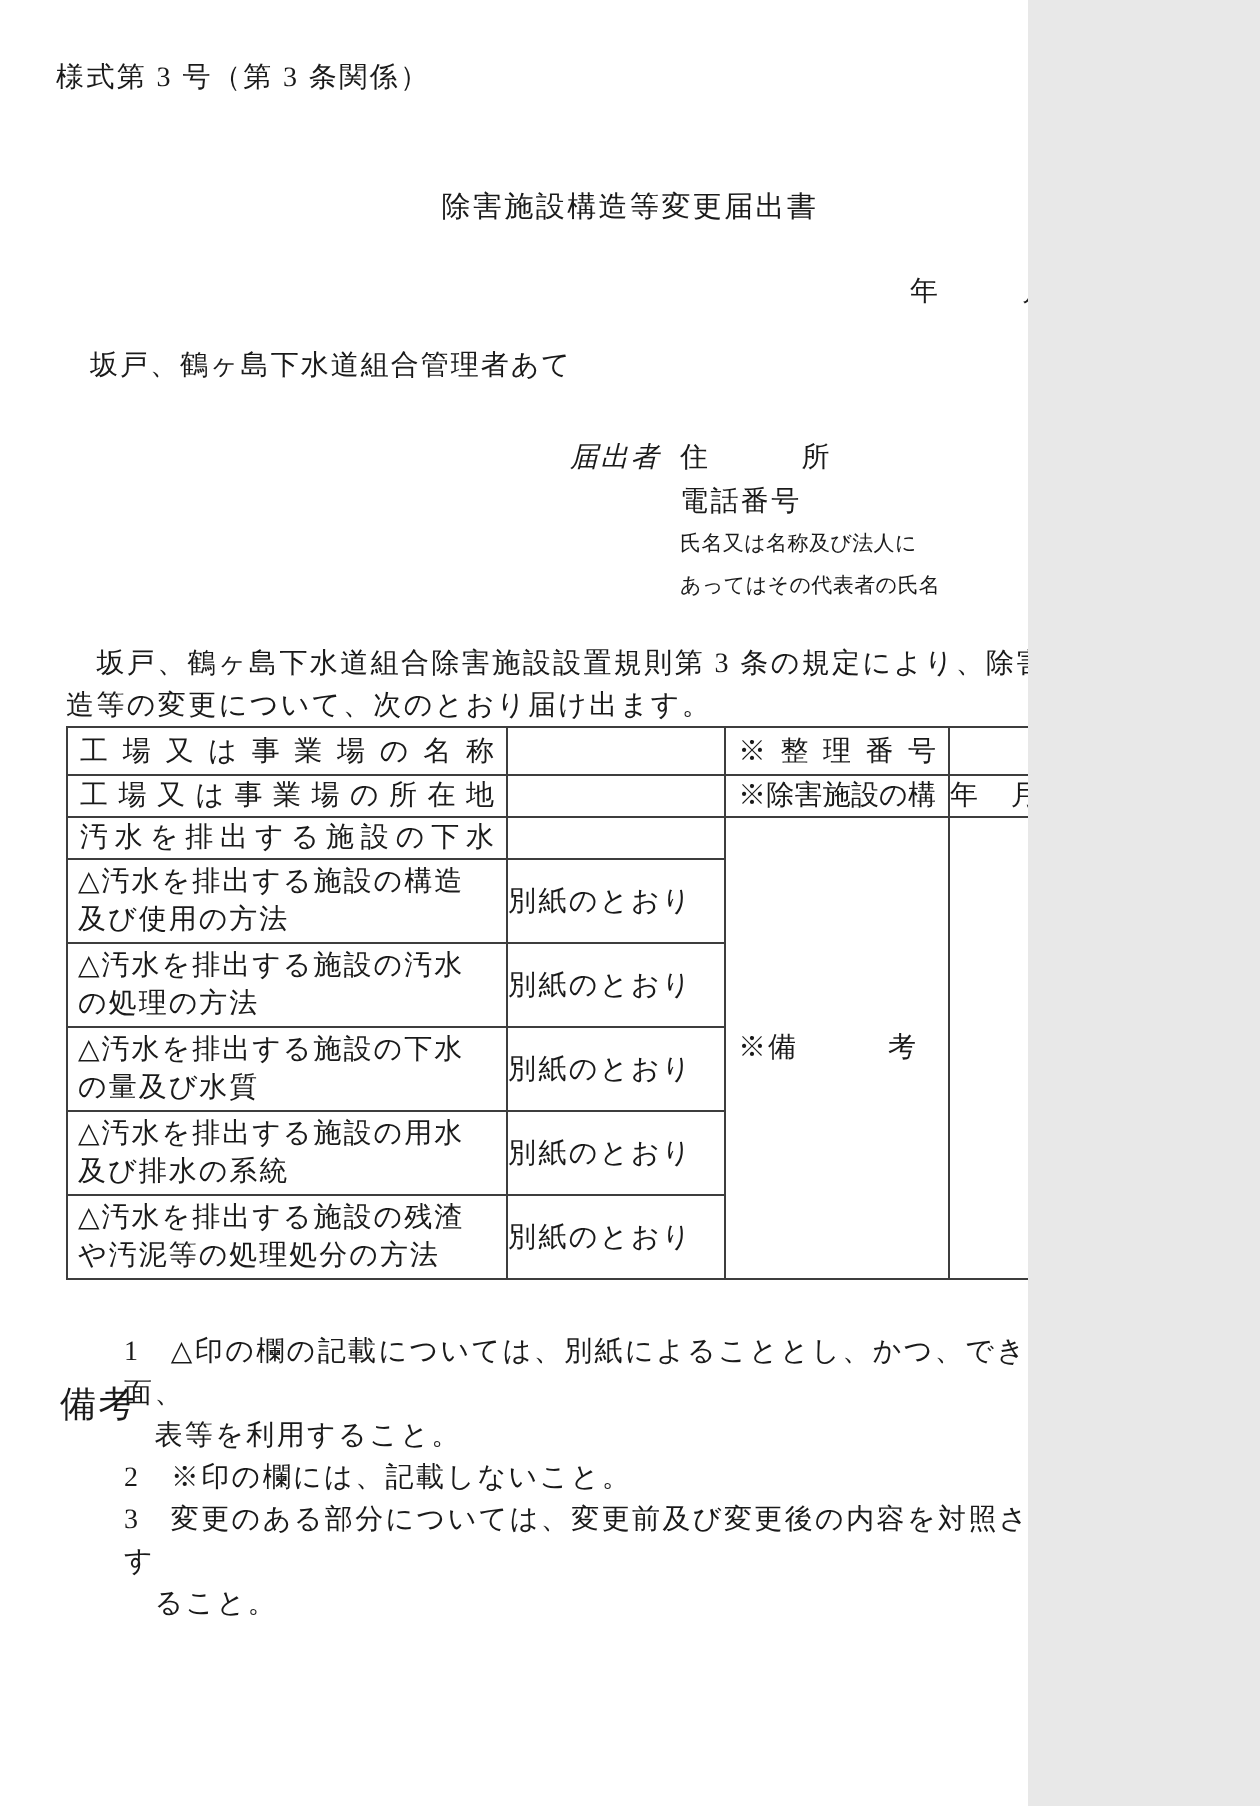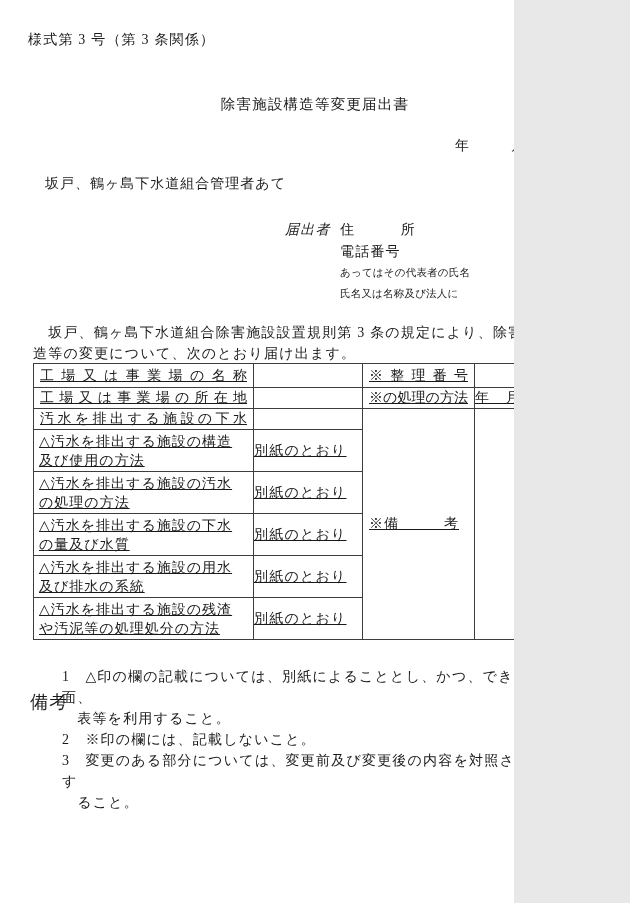--- a/index.html
+++ b/index.html
@@ -46,21 +46,21 @@
   
   #body-paragraph {
     left: 33px; top: 322px; width: 565px;
     font-size: 14px; letter-spacing: 1.2px; line-height: 21px;
     white-space: pre-line;
   }
 
   
   #main-table {
     position: absolute; left: 33px; top: 363px;
-    border-collapse: collapse; table-layout: fixed; width: 561px; text-decoration: underline;
+    border-collapse: collapse; table-layout: fixed; width: 561px;
   }
   #main-table td {
     border: 1px solid #3d3d3d;
     font-size: 14px;
     vertical-align: middle;
     overflow: hidden;
   }
   .h-r1 { height: 24px; } .h-r2 { height: 21px; } .h-r3 { height: 21px; }
   .h-tall { height: 42px; }
   .cell-just { text-align: justify; text-align-last: justify; padding: 0 6px; letter-spacing: 0; }
@@ -95,22 +95,22 @@
     <span class="dchar" id="date-day">日</span>
   </div>
 
   <div class="abs" id="addressee">坂戸、鶴ヶ島下水道組合管理者あて</div>
 
   <div class="abs" id="declarant">
     <span id="declarant-label">届出者</span>
     <span id="declarant-right">
       <div class="decl-line">住　　　所</div>
       <div class="decl-line">電話番号</div>
+      <div class="decl-line-sm">氏名又は名称及び法人に</div>
       <div class="decl-line-sm">あってはその代表者の氏名</div>
-      <div class="decl-line-sm">氏名又は名称及び法人に</div>
     </span>
   </div>
 
   <div class="abs" id="body-paragraph">　坂戸、鶴ヶ島下水道組合除害施設設置規則第 3 条の規定により、除害施設の構
 造等の変更について、次のとおり届け出ます。</div>
 
   <table id="main-table">
     <colgroup>
       <col style="width:220px">
         <col style="width:109px">
@@ -120,21 +120,21 @@
     <tbody>
         <tr class="h-r1">
       <td class="cell-just">工場又は事業場の名称</td>
       <td class="cell-blank"></td>
       <td class="cell-just">※整理番号</td>
       <td class="cell-blank"></td>
     </tr>
     <tr class="h-r2">
       <td class="cell-just">工場又は事業場の所在地</td>
       <td class="cell-blank"></td>
-      <td class="cell-just">※の処理の方法</td>
+      <td class="cell-just">※除害施設の構</td>
       <td class="cell-center">年　月　日</td>
     </tr>
     <tr class="h-r3">
       <td class="cell-just">汚水を排出する施設の下水</td>
       <td class="cell-blank"></td>
       <td rowspan="6" class="cell-remarks">※備　　　考</td>
       <td rowspan="6" class="cell-blank"></td>
     </tr>
     <tr class="h-tall">
       <td class="cell-wrap">△汚水を排出する施設の構造

